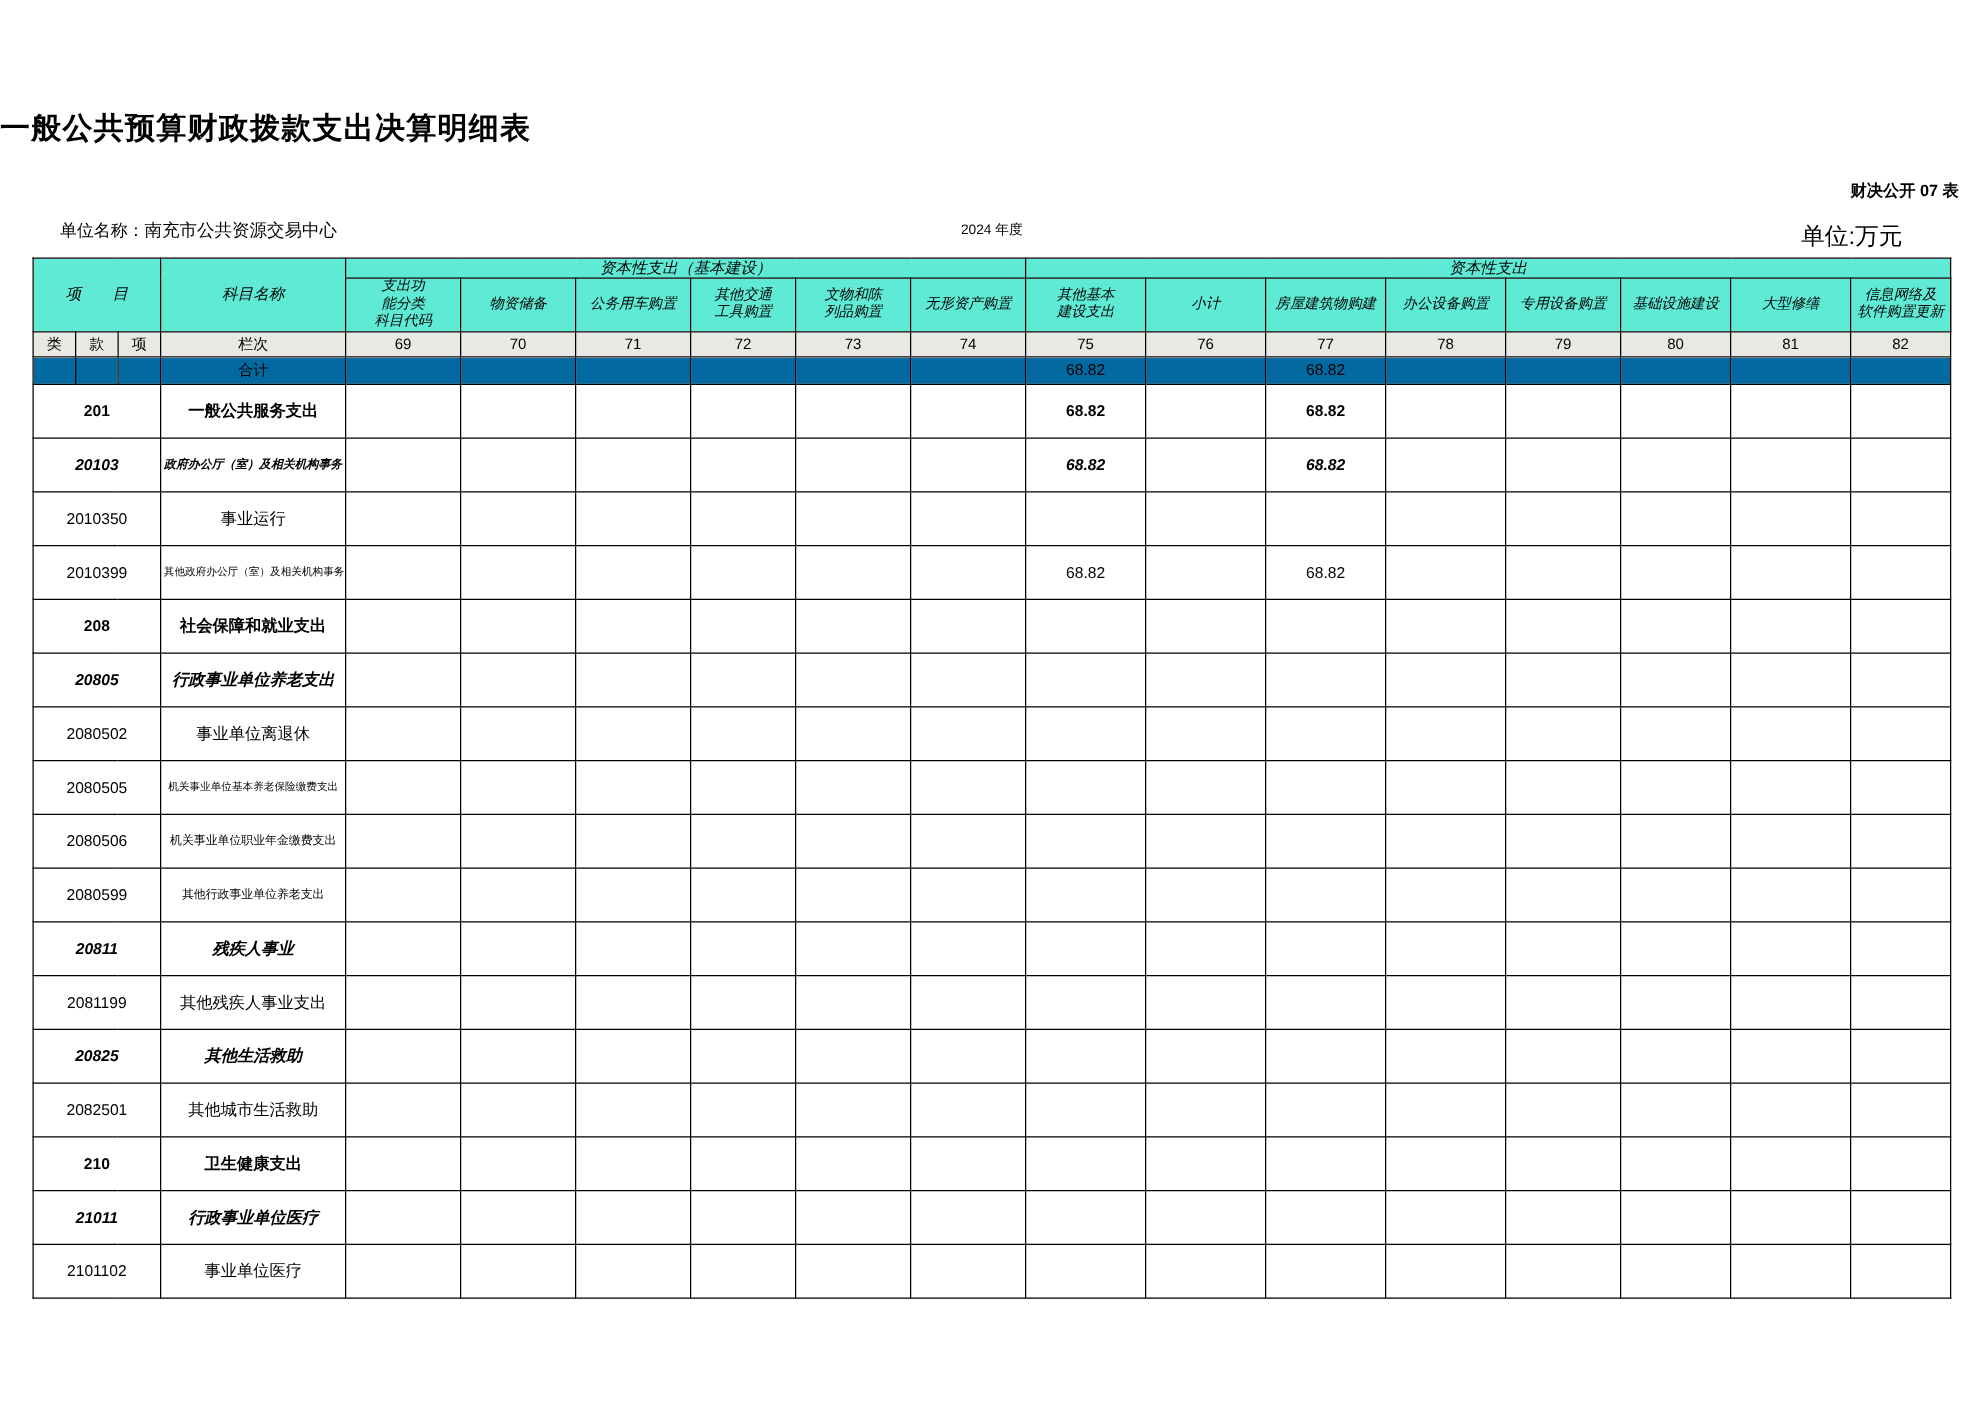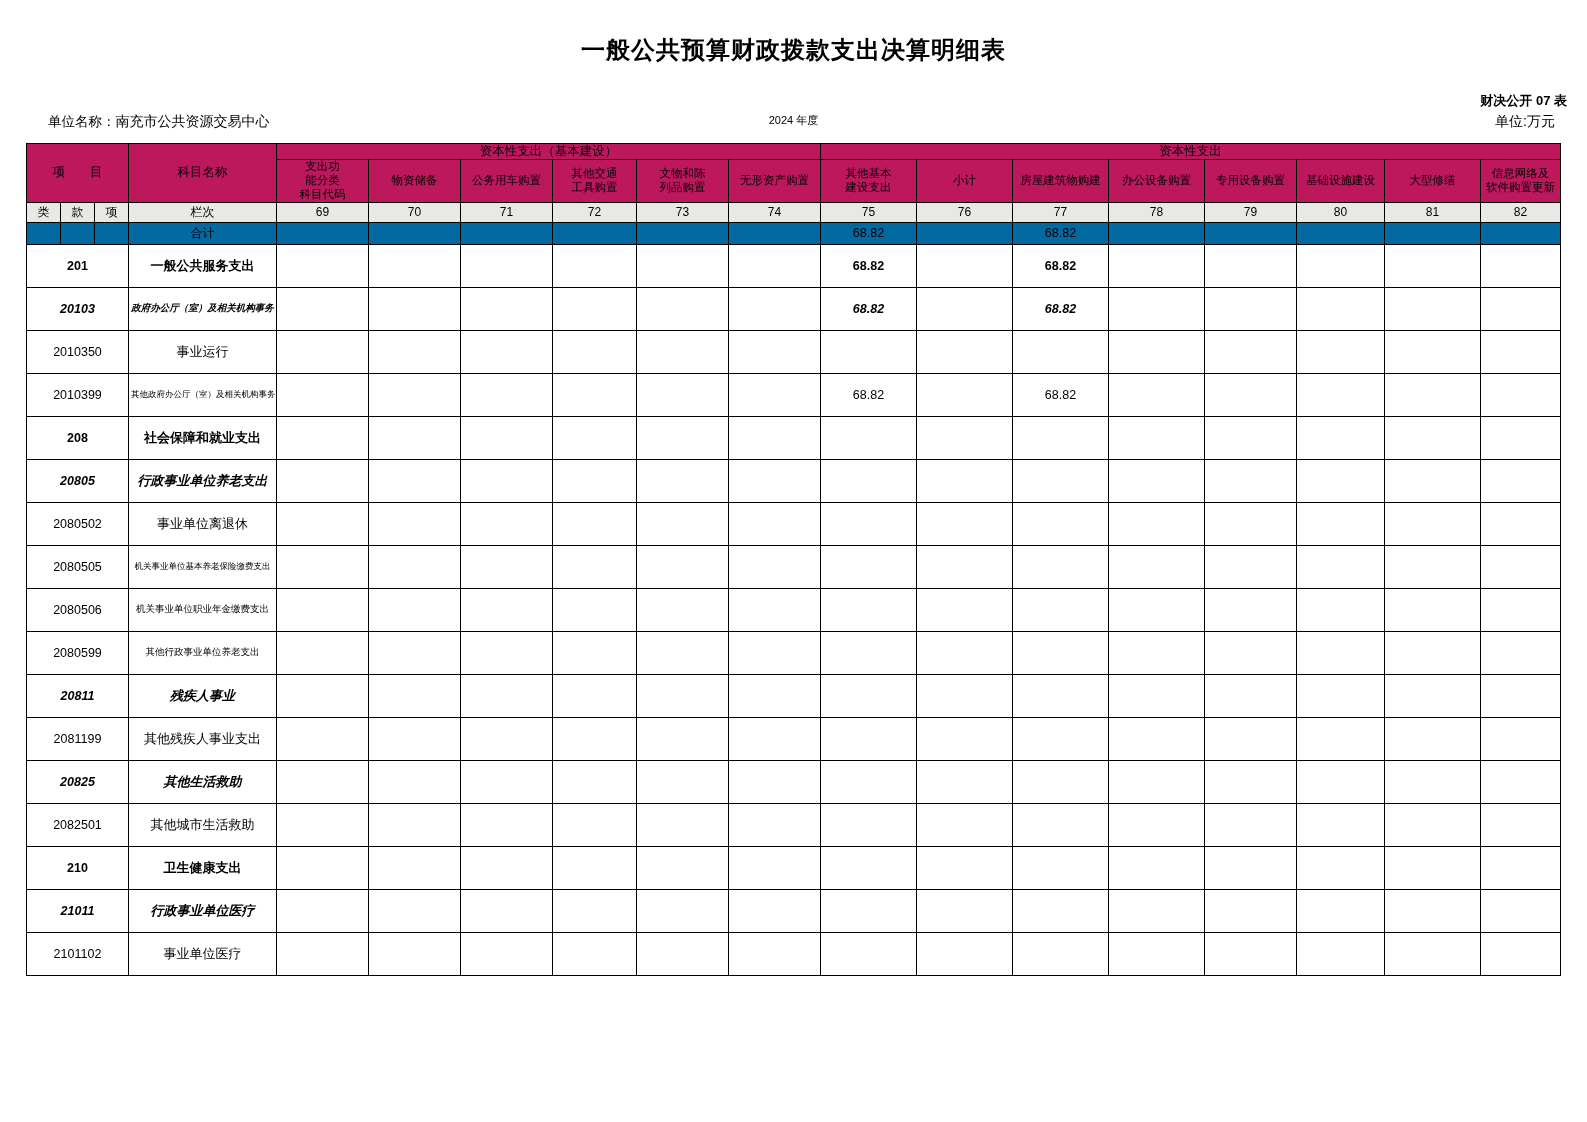--- a/index.html
+++ b/index.html
@@ -15,38 +15,38 @@
     position: relative;
     overflow: hidden;
   }
   .page {
     width: 1587px;
     height: 1122px;
     position: relative;
     box-sizing: border-box;
   }
   .doc-title {
-    text-align: center;
+    text-align: left;
     font-size: 24px;
     font-weight: bold;
     letter-spacing: 1px;
-    margin-top: 34px;
+    margin-top: 86px;
     font-family: Liberation Serif, serif;
   }
   .form-code {
     text-align: right;
     font-size: 13px;
     font-weight: bold;
     margin-top: 26px;
     padding-right: 20px;
   }
   .meta-row {
     position: relative;
     height: 26px;
-    margin-top: 3px;
+    margin-top: 14px;
     padding: 0 48px;
     font-size: 13px;
   }
   .meta-left {
     position: absolute;
     left: 48px;
     top: 0;
     font-size: 13.5px;
   }
   .meta-left .unit-name {
@@ -55,43 +55,44 @@
   .meta-center {
     position: absolute;
     left: 0;
     right: 0;
     text-align: center;
     top: 0;
     font-size: 11px;
   }
   .meta-right {
     position: absolute;
-    right: 32px;
+    right: 65px;
     top: 0;
-    font-size: 14px;
+    font-size: 19px;
   }
   table.main {
     border-collapse: collapse;
     margin: 4px auto 0 auto;
     width: 1490px;
     table-layout: fixed;
     font-size: 12px;
   }
   table.main td {
     border: 1px solid #000000;
     text-align: center;
     vertical-align: middle;
     padding: 0 2px;
     overflow: hidden;
     white-space: nowrap;
   }
   .hdr {
-    background: #be185d;
+    background: #5eead4;
     font-size: 12.5px;
     line-height: 1.22;
+    font-style: italic;
   }
   .hdr-small {
     font-size: 11.5px;
     line-height: 1.2;
   }
   .lane-num {
     background: #e8e8e4;
     font-size: 12px;
     height: 19px;
   }

